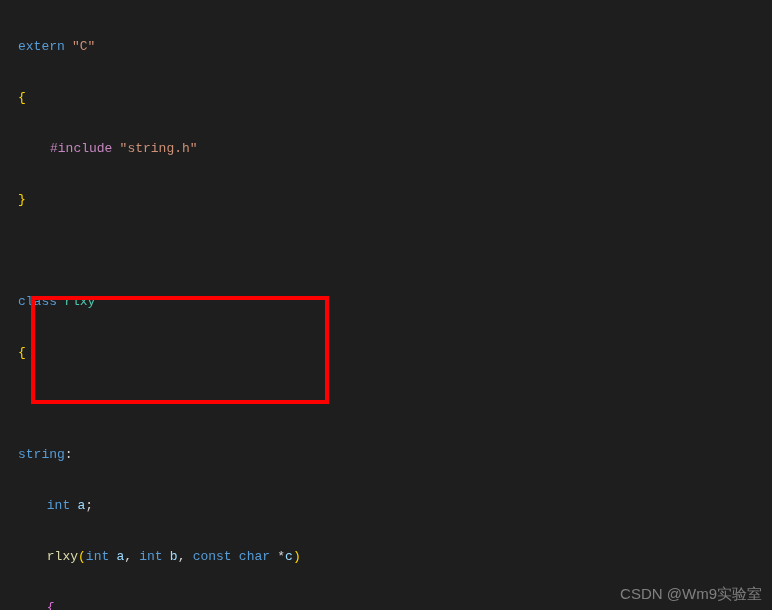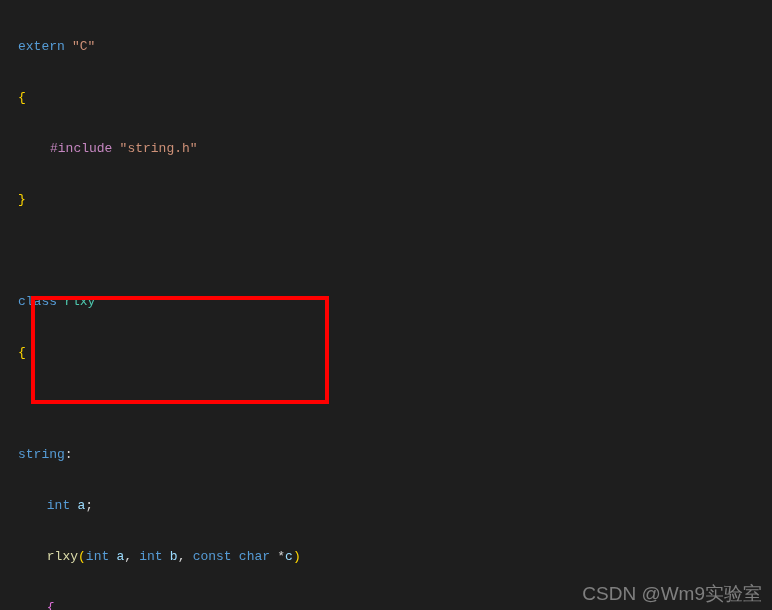--- a/index.html
+++ b/index.html
@@ -47,21 +47,21 @@
     top: 296px;
     width: 298px;
     height: 108px;
   }
   .watermark {
     position: absolute;
     right: 10px;
     bottom: 8px;
     color: #a0a0a0;
     font-family: sans-serif;
-    font-size: 19px;
+    font-size: 15px;
     opacity: 0.75;
   }
 </style>
 </head>
 <body>
 
 <div class="code-area">
 
 <div class="line"><span class="kw-blue">extern</span><span class="ws ws-1"></span><span class="str">"C"</span></div>
 

